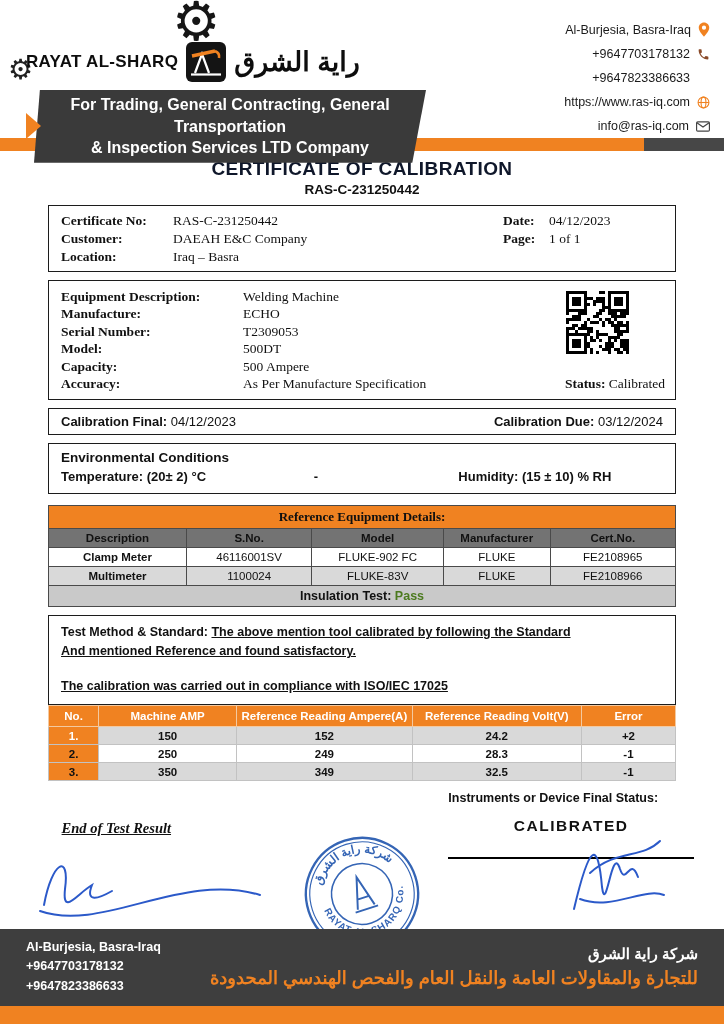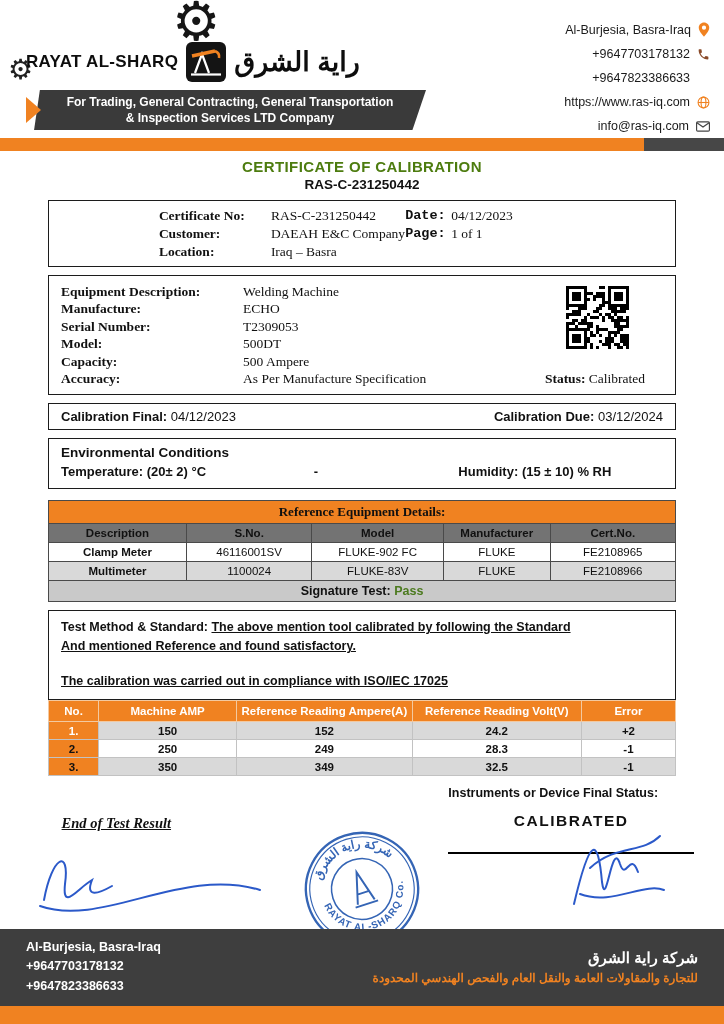--- a/index.html
+++ b/index.html
@@ -13,54 +13,54 @@
   .gear { position:absolute; color:#161616; line-height:1; }
   .gear-top { top:-14px; left:146px; font-size:54px; }
   .gear-side { top:48px; left:-18px; font-size:28px; color:#222; }
   .logo-row { display:flex; align-items:center; gap:8px; position:relative; z-index:1; }
   .logo-en { font-size:17px; font-weight:bold; letter-spacing:.3px; color:#0d0d0d; white-space:nowrap; }
   .pump-box { display:inline-flex; }
   .logo-ar { font-size:27px; font-weight:bold; color:#0d0d0d; direction:rtl; white-space:nowrap; }
   .ribbon-row { display:flex; align-items:center; margin-top:8px; width:400px; }
   .ribbon-arrow { width:0; height:0; border-top:13px solid transparent; border-bottom:13px solid transparent;
                   border-left:15px solid var(--accent,#F08221); margin-right:-7px; position:relative; z-index:2; }
-  .ribbon { background:var(--ribbon-bg,#3A3A3A); color:#fff; font-size:12px; font-weight:bold; text-align:center;
+  .ribbon { background:var(--ribbon-bg,#3A3A3A); color:#fff; font-size:16px; font-weight:bold; text-align:center;
             padding:4px 12px; clip-path:polygon(1.5% 0, 100% 0, 96.5% 100%, 0 100%); flex:1; line-height:1.35; }
   .contact { display:flex; flex-direction:column; gap:10px; padding-top:14px; align-items:flex-end; width:232px; }
   .c-line { display:flex; align-items:center; gap:7px; font-size:12.5px; color:#1a1a1a; }
   .c-spacer { width:13px; display:inline-block; }
   .accent-bar { display:flex; height:13px; }
   .accent-orange { flex:1; background:var(--accent,#F08221); }
   .accent-dark { width:80px; background:#474747; }
 
   
   .title-block { text-align:center; margin-top:7px; }
-  .title-block h1 { font-size:15px; font-weight:bold; letter-spacing:.4px; color:#4d7c0f; }
+  .title-block h1 { font-size:19px; font-weight:bold; letter-spacing:.4px; color:#0f172a; }
   .title-block h2 { font-size:13.5px; font-weight:bold; margin-top:2px; }
 
   .content { width:628px; margin:0 auto; }
   .box { border:1.5px solid #1c1c1c; margin-top:8px; }
   .b { font-weight:bold; }
   .u { text-decoration:underline; }
 
   
-  .ci-box { display:flex; justify-content:center; padding:5px 12px 6px; font-family:"Liberation Serif", serif; font-size:13.5px; }
+  .ci-box { display:flex; justify-content:space-between; padding:5px 12px 6px; font-family:"Liberation Serif", serif; font-size:13.5px; }
   .ci-row { display:flex; margin-top:2px; }
   .ci-lbl { font-weight:bold; width:112px; flex:0 0 auto; }
   .ci-right { width:160px; }
-  .ci-right .ci-lbl { width:46px;font-family:Liberation Mono, monospace; }
+  .ci-right .ci-lbl { width:46px; }
 
   
   .eq-box { position:relative; padding:6px 12px 7px; font-family:"Liberation Serif", serif; font-size:13.5px; }
   .eq-row { display:flex; margin-top:1.5px; }
   .eq-lbl { font-weight:bold; width:168px; flex:0 0 auto; }
   .eq-val { padding-left:14px; }
   .qr { position:absolute; top:10px; right:46px; display:grid; grid-template-columns:repeat(21,3px); grid-auto-rows:3px; }
   .qr .qm { background:#000; }
-  .eq-status { position:absolute; right:30px; bottom:7px; }
+  .eq-status { position:absolute; right:10px; bottom:7px; }
 
   
   .cal-box { display:flex; justify-content:space-between; padding:5px 12px; font-size:13px; }
 
   
   .env-box { padding:6px 12px 9px; font-size:13px; }
   .env-h { font-weight:bold; font-size:13.5px; }
   .env-line { display:flex; margin-top:4px; font-weight:bold; }
   .env-seg1 { width:42%; }
   .env-seg2 { width:24%; }
@@ -113,21 +113,21 @@
   .stamp text { fill:var(--stamp-blue,#3565B5); font-weight:bold; font-family:"Liberation Sans", sans-serif; }
   .stamp .t-ar { font-size:12px; }
   .stamp .t-en { font-size:10px; letter-spacing:1px; }
 
   
   .footer { position:absolute; left:0; bottom:0; width:100%; }
   .footer-main { background:var(--footer-bg,#3E3E3E); display:flex; justify-content:space-between; align-items:center; padding:9px 26px 10px; min-height:64px; }
   .footer-left { color:#fff; font-size:12.5px; font-weight:bold; line-height:1.55; }
   .footer-right { text-align:right; direction:rtl; }
   .f-ar-1 { color:#fff; font-size:15px; font-weight:bold; }
-  .f-ar-2 { color:var(--accent,#F08221); font-size:12px; font-weight:bold; margin-top:4px; }
+  .f-ar-2 { color:var(--accent,#F08221); font-size:18px; font-weight:bold; margin-top:4px; }
   .footer-accent { height:18px; background:var(--accent,#F08221); }
 </style>
 </head>
 <body>
 
 <div class="page">
 
   <header class="header">
     <div class="logo-wrap">
       <span class="gear gear-top">⚙</span>
@@ -751,21 +751,21 @@
         </tr>
         <tr class="ref-r1">
           <td class="bold">Multimeter</td>
           <td>1100024</td>
           <td>FLUKE-83V</td>
           <td>FLUKE</td>
           <td>FE2108966</td>
         </tr>
         <tr>
           <td colspan="5" class="ins-row">
-            <span>Signature Test:</span>
+            <span>Insulation Test:</span>
             <span class="pass">Pass</span>
           </td>
         </tr>
       </tbody>
     </table>
 
     <section class="box tm-box">
       <p class="tm-line">
         <span>Test Method &amp; Standard:</span>
         <span class="u">The above mention tool calibrated by following the Standard</span>

